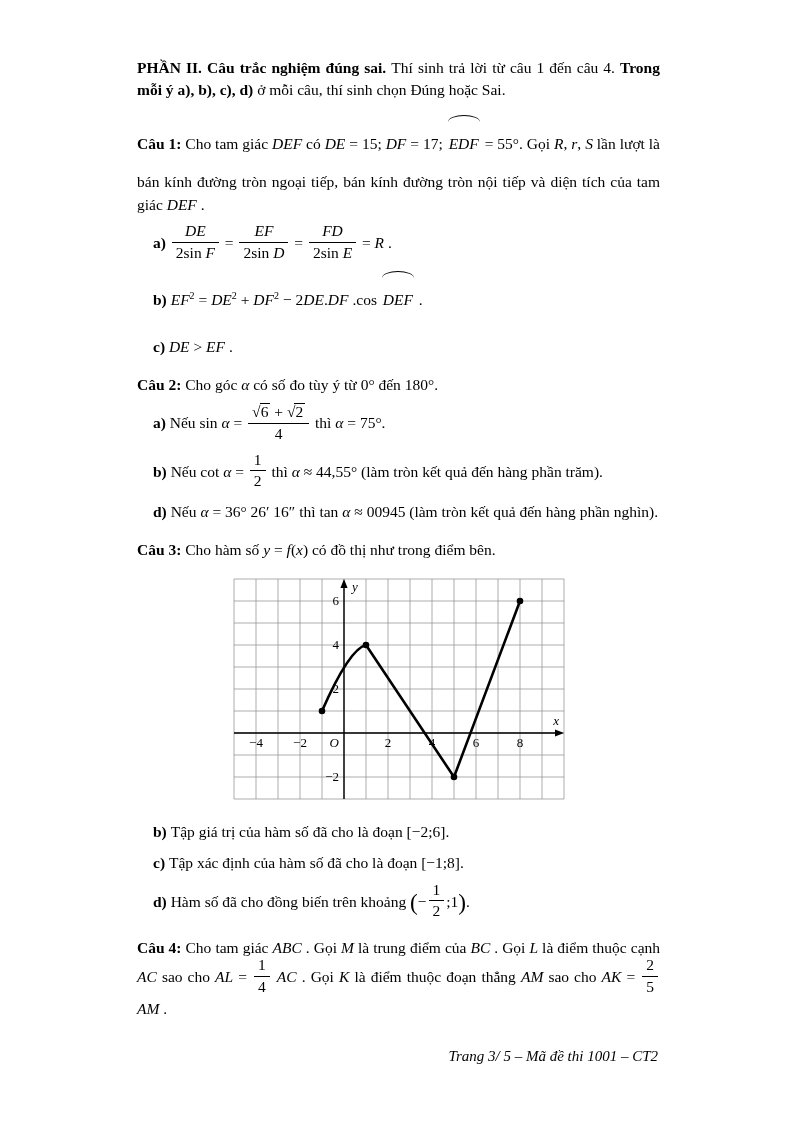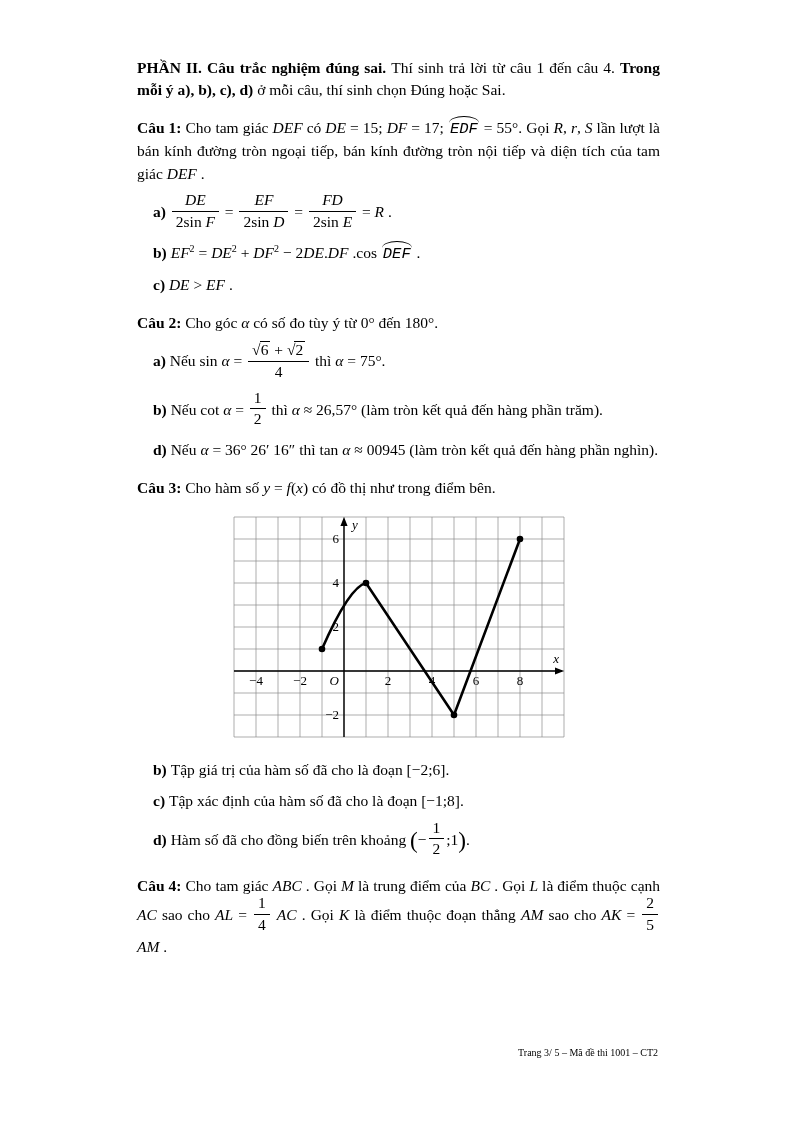--- a/index.html
+++ b/index.html
@@ -13,43 +13,43 @@
   .header{text-align:justify;margin-bottom:13px;}
   .intro{text-align:justify;margin-top:15px;margin-bottom:6px;}
   .item{margin:9px 0 9px 16px;}
   .b{font-weight:bold;}
   .i{font-style:italic;}
   .sup{vertical-align:super;font-size:0.65em;line-height:0;}
   .bigparen{font-size:1.5em;line-height:0;vertical-align:-0.12em;}
   .frac{display:inline-block;vertical-align:middle;text-align:center;line-height:1.08;margin:0 2px;position:relative;top:-2px;}
   .frac .num{display:block;padding:0 4px 2px;border-bottom:1.2px solid #000;}
   .frac .den{display:block;padding:2px 4px 0;}
-  .hat{position:relative;display:inline-block;padding:0 2px;font-family:Liberation Mono, monospace;}
+  .hat{position:relative;display:inline-block;padding:16px 2px;}
   .hat::before{content:"";position:absolute;left:1px;right:1px;top:-2px;height:6px;
     border-top:1.5px solid #000;border-radius:50% 50% 0 0/100% 100% 0 0;}
   .sqrt{display:inline-block;white-space:nowrap;}
   .radical{display:inline-block;}
   .radicand{display:inline-block;border-top:1.2px solid #000;margin-left:-1px;padding:0 2px 0 1px;}
   .chart-wrap{width:340px;margin:10px auto 4px;}
-  .page-footer{position:absolute;right:74px;top:1046px;font-size:10px;}
+  .page-footer{position:absolute;right:74px;top:1046px;font-style:italic;font-size:15px;}
 </style>
 </head>
 <body>
 
 <div class="page">
   <p class="header"><span class="b">PHẦN II. Câu trắc nghiệm đúng sai. </span><span>Thí sinh trả lời từ câu 1 đến câu 4. </span><span class="b">Trong mỗi ý a), b), c), d) </span><span>ở mỗi câu, thí sinh chọn Đúng hoặc Sai.</span></p>
 
   <p class="intro"><span class="b">Câu 1: </span><span>Cho tam giác </span><span class="i">DEF</span><span> có </span><span class="i">DE</span><span> = 15; </span><span class="i">DF</span><span> = 17; </span><span class="hat"><span class="i">EDF</span></span><span> = 55°. Gọi </span><span class="i">R</span><span>, </span><span class="i">r</span><span>, </span><span class="i">S</span><span> lần lượt là bán kính đường tròn ngoại tiếp, bán kính đường tròn nội tiếp và diện tích của tam giác </span><span class="i">DEF</span><span> .</span></p>
   <p class="item"><span class="b">a) </span><span class="frac"><span class="num"><span class="i">DE</span></span><span class="den"><span>2sin </span><span class="i">F</span></span></span><span> = </span><span class="frac"><span class="num"><span class="i">EF</span></span><span class="den"><span>2sin </span><span class="i">D</span></span></span><span> = </span><span class="frac"><span class="num"><span class="i">FD</span></span><span class="den"><span>2sin </span><span class="i">E</span></span></span><span> = </span><span class="i">R</span><span> .</span></p>
   <p class="item"><span class="b">b) </span><span class="i">EF</span><span class="sup">2</span><span> = </span><span class="i">DE</span><span class="sup">2</span><span> + </span><span class="i">DF</span><span class="sup">2</span><span> − 2</span><span class="i">DE</span><span>.</span><span class="i">DF</span><span> .cos </span><span class="hat"><span class="i">DEF</span></span><span> .</span></p>
   <p class="item"><span class="b">c) </span><span class="i">DE</span><span> &gt; </span><span class="i">EF</span><span> .</span></p>
 
   <p class="intro"><span class="b">Câu 2: </span><span>Cho góc </span><span class="i">α</span><span> có số đo tùy ý từ 0° đến 180°.</span></p>
   <p class="item"><span class="b">a) </span><span>Nếu sin </span><span class="i">α</span><span> = </span><span class="frac"><span class="num"><span class="sqrt"><span class="radical">√</span><span class="radicand">6</span></span><span> + </span><span class="sqrt"><span class="radical">√</span><span class="radicand">2</span></span></span><span class="den"><span>4</span></span></span><span> thì </span><span class="i">α</span><span> = 75°.</span></p>
-  <p class="item"><span class="b">b) </span><span>Nếu cot </span><span class="i">α</span><span> = </span><span class="frac"><span class="num"><span>1</span></span><span class="den"><span>2</span></span></span><span> thì </span><span class="i">α</span><span> ≈ 26,57° (làm tròn kết quả đến hàng phần trăm).</span></p>
+  <p class="item"><span class="b">b) </span><span>Nếu cot </span><span class="i">α</span><span> = </span><span class="frac"><span class="num"><span>1</span></span><span class="den"><span>2</span></span></span><span> thì </span><span class="i">α</span><span> ≈ 44,55° (làm tròn kết quả đến hàng phần trăm).</span></p>
   <p class="item"><span class="b">d) </span><span>Nếu </span><span class="i">α</span><span> = 36° 26′ 16″ thì tan </span><span class="i">α</span><span> ≈ 00945 (làm tròn kết quả đến hàng phần nghìn).</span></p>
 
   <p class="intro"><span class="b">Câu 3: </span><span>Cho hàm số </span><span class="i">y</span><span> = </span><span class="i">f</span><span>(</span><span class="i">x</span><span>) có đồ thị như trong điểm bên.</span></p>
   <div class="chart-wrap">
     <svg id="chart" width="340" height="234" viewBox="0 0 340 234">
         <line x1="5" y1="8" x2="5" y2="228" stroke="#8a8a8a" stroke-width="0.7"></line>
         <line x1="27" y1="8" x2="27" y2="228" stroke="#8a8a8a" stroke-width="0.7"></line>
         <line x1="49" y1="8" x2="49" y2="228" stroke="#8a8a8a" stroke-width="0.7"></line>
         <line x1="71" y1="8" x2="71" y2="228" stroke="#8a8a8a" stroke-width="0.7"></line>
         <line x1="93" y1="8" x2="93" y2="228" stroke="#8a8a8a" stroke-width="0.7"></line>

